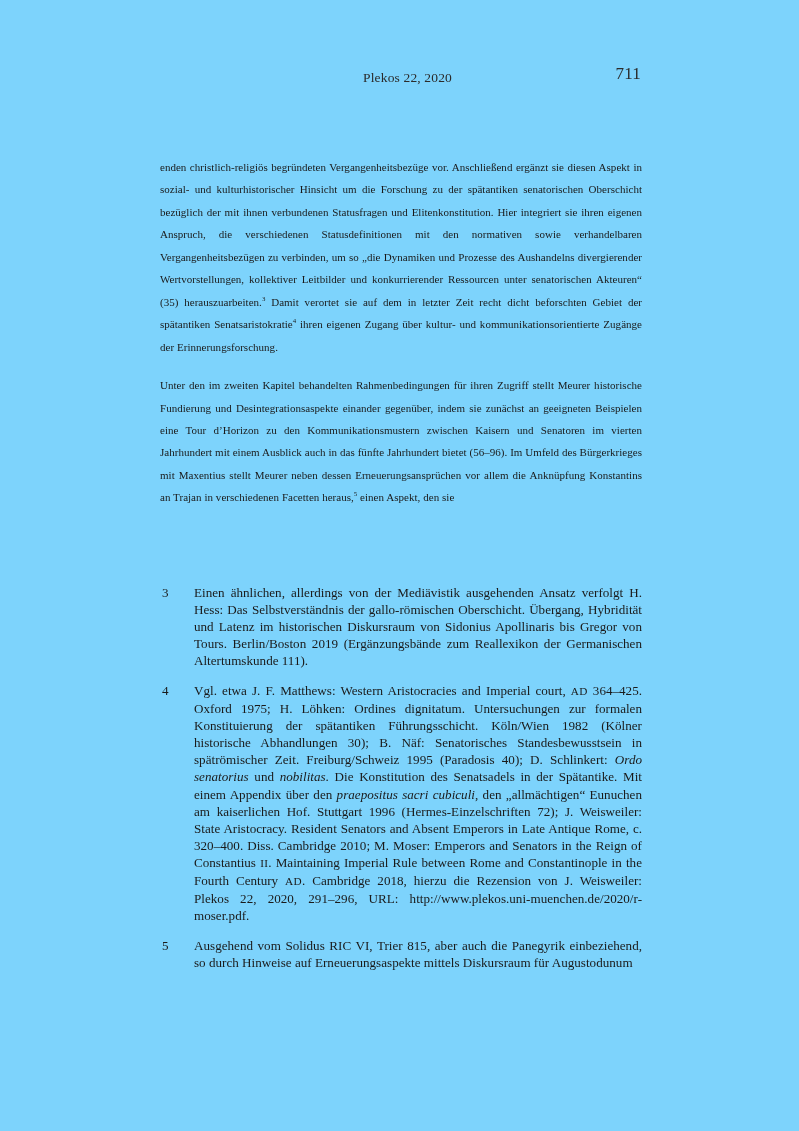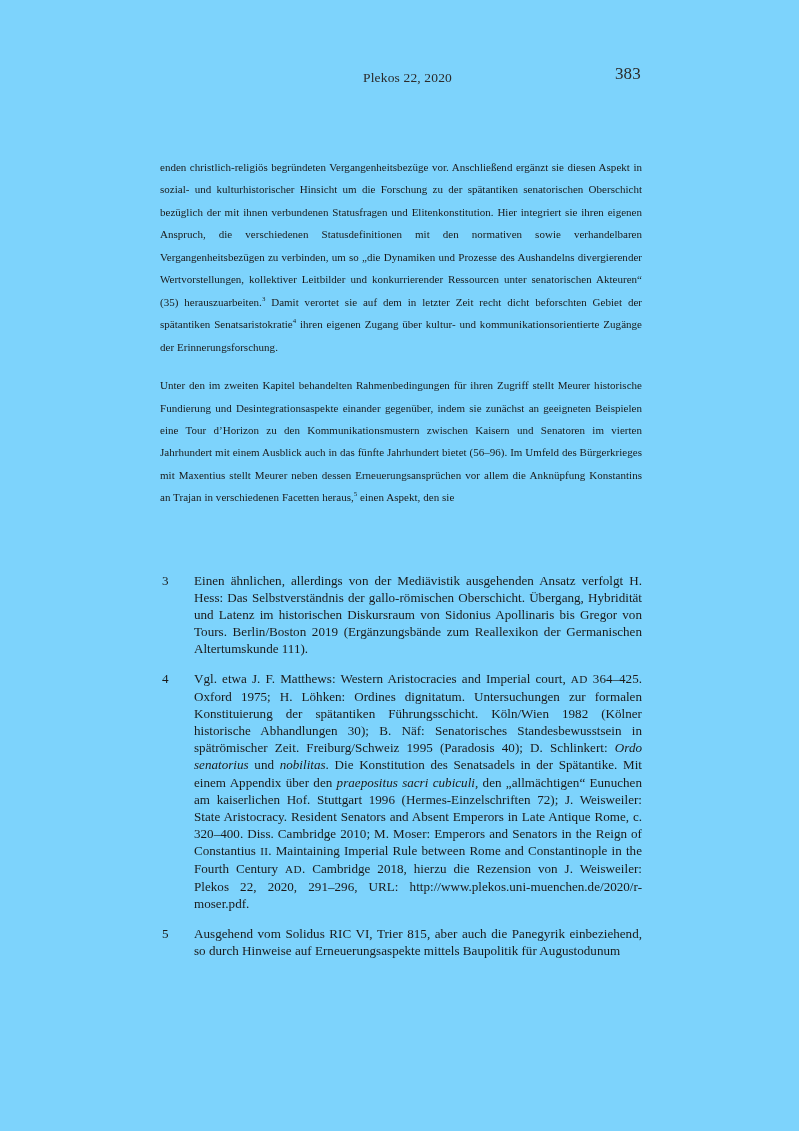--- a/index.html
+++ b/index.html
@@ -88,50 +88,50 @@
   .footnote:last-child { margin-bottom: 0; }
   .fn-num {
     position: absolute;
     left: 2px;
     top: 0;
     width: 18px;
     font-size: 13.1px;
     line-height: 17.05px;
     text-align: left;
   }
-  .fn-text { display: block; }
+  .fn-text { display: block; margin-top: 12px; }
   .fn-text i, .para i { font-style: italic; }
   .sc {
     font-size: 0.86em;
     letter-spacing: 0.3px;
   }
 </style>
 </head>
 <body>
 
 <div class="page">
 
   <div class="running-head">
     <div class="journal">Plekos 22, 2020</div>
-    <div class="folio">383</div>
+    <div class="folio">711</div>
   </div>
 
   <div class="body-block">
     <p class="para"><span>enden christlich-religiös begründeten Vergangenheitsbezüge vor. Anschließend ergänzt sie diesen Aspekt in sozial- und kulturhistorischer Hinsicht um die Forschung zu der spätantiken senatorischen Oberschicht bezüglich der mit ihnen verbundenen Statusfragen und Elitenkonstitution. Hier integriert sie ihren eigenen Anspruch, die verschiedenen Statusdefinitionen mit den normativen sowie verhandelbaren Vergangenheitsbezügen zu verbinden, um so „die Dynamiken und Prozesse des Aushandelns divergierender Wertvorstellungen, kollektiver Leitbilder und konkurrierender Ressourcen unter senatorischen Akteuren“ (35) herauszuarbeiten.</span><sup>3</sup><span> Damit verortet sie auf dem in letzter Zeit recht dicht beforschten Gebiet der spätantiken Senatsaristokratie</span><sup>4</sup><span> ihren eigenen Zugang über kultur- und kommunikationsorientierte Zugänge der Erinnerungsforschung.</span></p>
     <p class="para"><span>Unter den im zweiten Kapitel behandelten Rahmenbedingungen für ihren Zugriff stellt Meurer historische Fundierung und Desintegrationsaspekte einander gegenüber, indem sie zunächst an geeigneten Beispielen eine Tour d’Horizon zu den Kommunikationsmustern zwischen Kaisern und Senatoren im vierten Jahrhundert mit einem Ausblick auch in das fünfte Jahrhundert bietet (56–96). Im Umfeld des Bürgerkrieges mit Maxentius stellt Meurer neben dessen Erneuerungsansprüchen vor allem die Anknüpfung Konstantins an Trajan in verschiedenen Facetten heraus,</span><sup>5</sup><span> einen Aspekt, den sie</span></p>
   </div>
 
   <div class="footnotes">
     <div class="footnote">
       <span class="fn-num">3</span>
       <span class="fn-text">Einen ähnlichen, allerdings von der Mediävistik ausgehenden Ansatz verfolgt H. Hess: Das Selbstverständnis der gallo-römischen Oberschicht. Übergang, Hybridität und Latenz im historischen Diskursraum von Sidonius Apollinaris bis Gregor von Tours. Berlin/Boston 2019 (Ergänzungsbände zum Reallexikon der Germanischen Altertumskunde 111).</span>
     </div>
     <div class="footnote">
       <span class="fn-num">4</span>
       <span class="fn-text"><span>Vgl. etwa J. F. Matthews: Western Aristocracies and Imperial court, </span><span class="sc">AD</span><span> 364–425. Oxford 1975; H. Löhken: Ordines dignitatum. Untersuchungen zur formalen Konstituierung der spätantiken Führungsschicht. Köln/Wien 1982 (Kölner historische Abhandlungen 30); B. Näf: Senatorisches Standesbewusstsein in spätrömischer Zeit. Freiburg/Schweiz 1995 (Paradosis 40); D. Schlinkert: </span><i>Ordo senatorius</i><span> und </span><i>nobilitas</i><span>. Die Konstitution des Senatsadels in der Spätantike. Mit einem Appendix über den </span><i>praepositus sacri cubiculi</i><span>, den „allmächtigen“ Eunuchen am kaiserlichen Hof. Stuttgart 1996 (Hermes-Einzelschriften 72); J. Weisweiler: State Aristocracy. Resident Senators and Absent Emperors in Late Antique Rome, c. 320–400. Diss. Cambridge 2010; M. Moser: Emperors and Senators in the Reign of Constantius </span><span class="sc">II</span><span>. Maintaining Imperial Rule between Rome and Constantinople in the Fourth Century </span><span class="sc">AD</span><span>. Cambridge 2018, hierzu die Rezension von J. Weisweiler: Plekos 22, 2020, 291–296, URL: http://www.plekos.uni-muenchen.de/2020/r-moser.pdf.</span></span>
     </div>
     <div class="footnote">
       <span class="fn-num">5</span>
-      <span class="fn-text">Ausgehend vom Solidus RIC VI, Trier 815, aber auch die Panegyrik einbeziehend, so durch Hinweise auf Erneuerungsaspekte mittels Baupolitik für Augustodunum</span>
+      <span class="fn-text">Ausgehend vom Solidus RIC VI, Trier 815, aber auch die Panegyrik einbeziehend, so durch Hinweise auf Erneuerungsaspekte mittels Diskursraum für Augustodunum</span>
     </div>
   </div>
 
 </div>
 
 </body></html>

